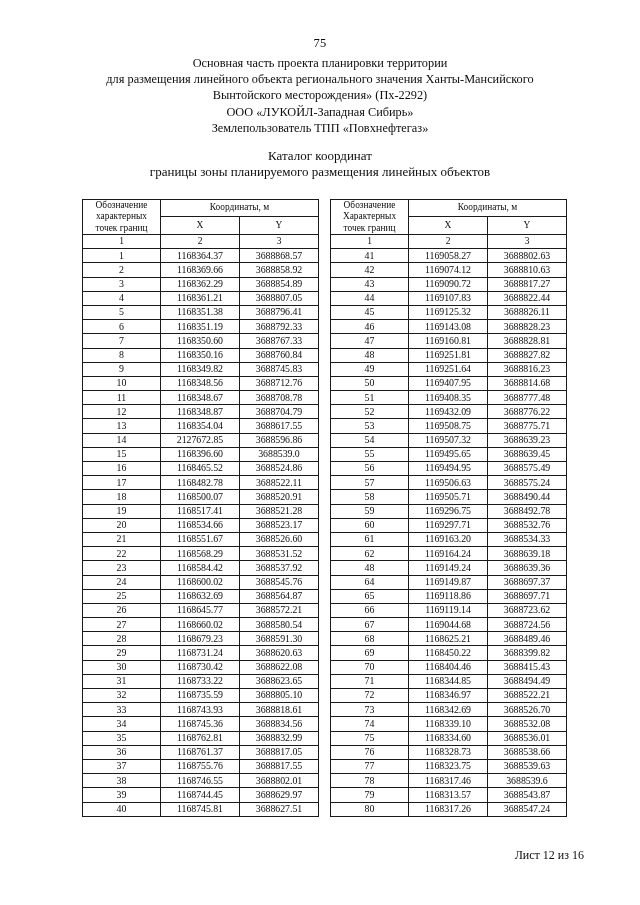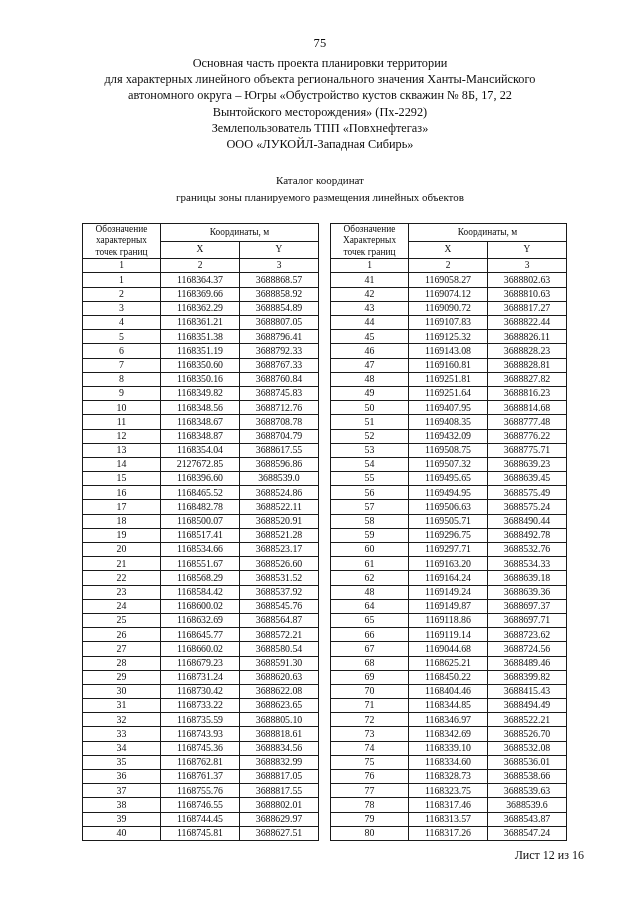--- a/index.html
+++ b/index.html
@@ -32,23 +32,23 @@
     margin-top: 4px;
     text-align: center;
     font-size: 12.3px;
     line-height: 16.2px;
   }
   .title-block .tline {
     display: block;
     white-space: nowrap;
   }
   .subtitle-block {
-    margin-top: 20px;
+    margin-top: 12px;
     text-align: center;
-    font-size: 11px;
+    font-size: 13px;
     line-height: 16.4px;
   }
   .subtitle-block .tline {
     display: block;
     white-space: nowrap;
   }
   .tables-row {
     margin-top: 18px;
     display: flex;
     justify-content: space-between;
@@ -103,25 +103,24 @@
 </style>
 </head>
 <body>
 
 <div class="page">
 
   <div class="page-number">75</div>
 
   <div class="title-block">
     <span class="tline">Основная часть проекта планировки территории</span>
-    <span class="tline">для характерных линейного объекта регионального значения Ханты-Мансийского</span>
-    <span class="tline">автономного округа – Югры «Обустройство кустов скважин № 8Б, 17, 22</span>
+    <span class="tline">для размещения линейного объекта регионального значения Ханты-Мансийского</span>
     <span class="tline">Вынтойского  месторождения» (Пх-2292)</span>
+    <span class="tline">ООО «ЛУКОЙЛ-Западная Сибирь»</span>
     <span class="tline">Землепользователь ТПП «Повхнефтегаз»</span>
-    <span class="tline">ООО «ЛУКОЙЛ-Западная Сибирь»</span>
   </div>
 
   <div class="subtitle-block">
     <span class="tline">Каталог координат</span>
     <span class="tline">границы зоны планируемого размещения линейных объектов</span>
   </div>
 
   <div class="tables-row">
 
     <table class="coord">

